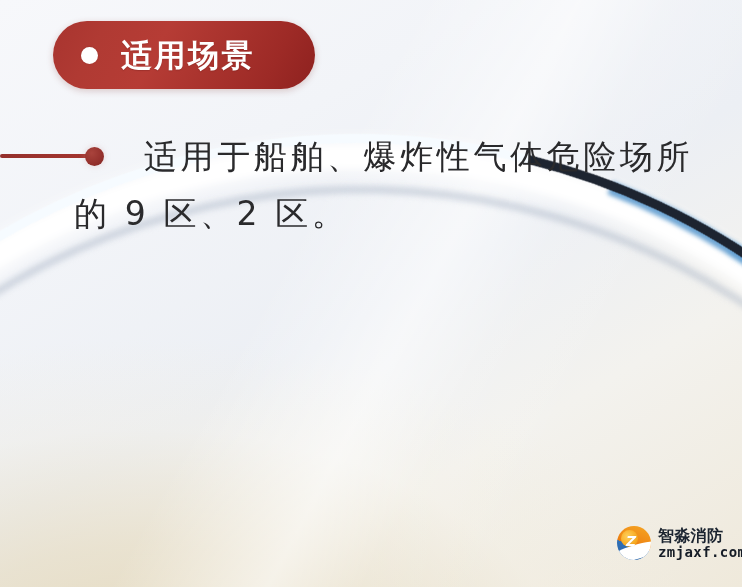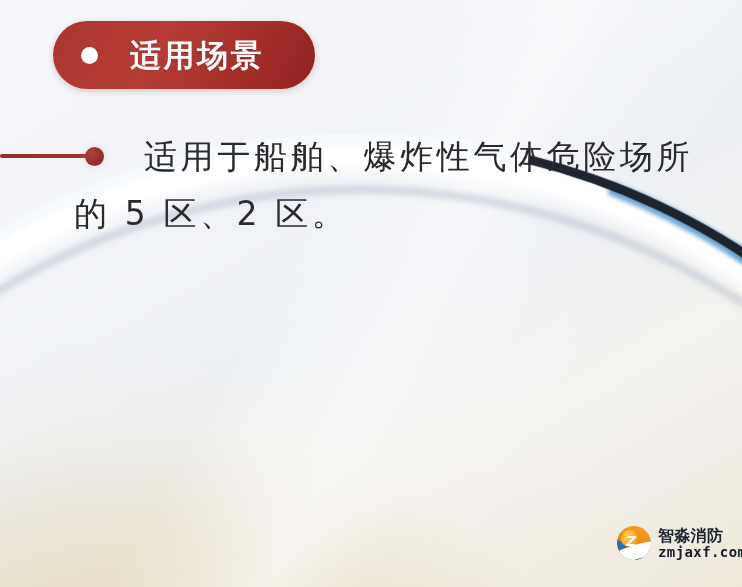--- a/index.html
+++ b/index.html
@@ -180,21 +180,21 @@
   .pill-dot {
     width: 17px;
     height: 17px;
     border-radius: 50%;
     background: #ffffff;
     flex: 0 0 auto;
     box-shadow: 0 0 2px rgba(0,0,0,0.12);
   }
 
   .pill-text {
-    margin-left: 32px;
+    margin-left: 23px;
     color: #ffffff;
     font-size: 31px;
     font-weight: bold;
     letter-spacing: 2.5px;
     line-height: 1;
     font-family: "DejaVu Sans", "Liberation Sans", sans-serif;
     text-shadow: 0 1px 1px rgba(90,20,18,0.25);
   }
 
   
@@ -340,21 +340,21 @@
   </div>
 
   <div class="title-pill">
     <span class="pill-dot"></span>
     <span class="pill-text">适用场景</span>
   </div>
 
   <div class="bullet-rule"></div>
   <div class="bullet-dot"></div>
 
-  <div class="body-text">适用于船舶、爆炸性气体危险场所的 5 区、2 区。</div>
+  <div class="body-text">适用于船舶、爆炸性气体危险场所的 9 区、2 区。</div>
 
   <div class="logo">
     <div class="logo-mark">
       <span class="sun"></span>
       <span class="wave1"></span>
       <span class="wave2"></span>
       <span class="zed">Z</span>
     </div>
     <div class="logo-words">
       <span class="logo-cn">智淼消防</span>

